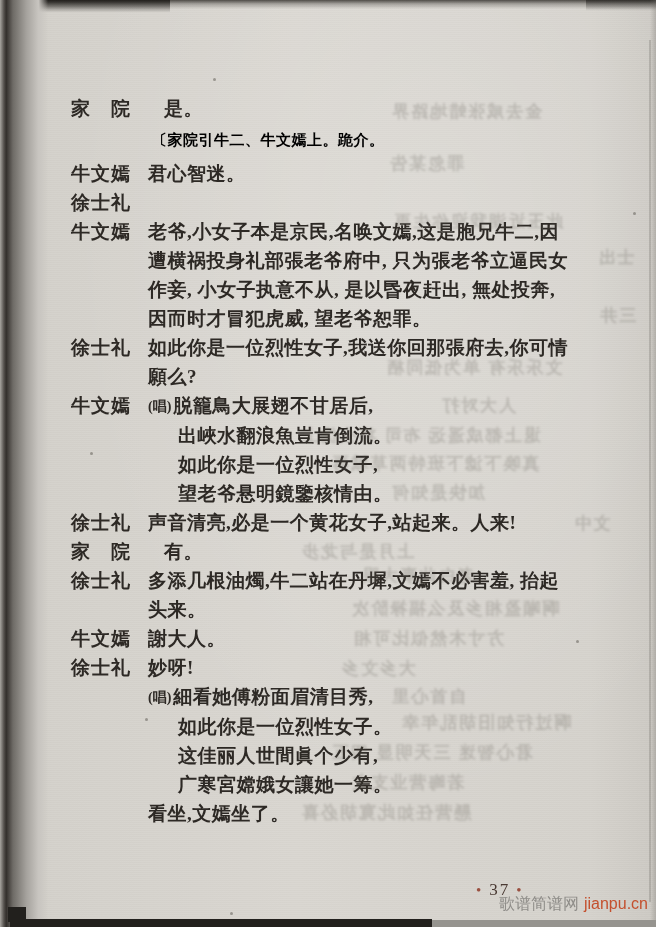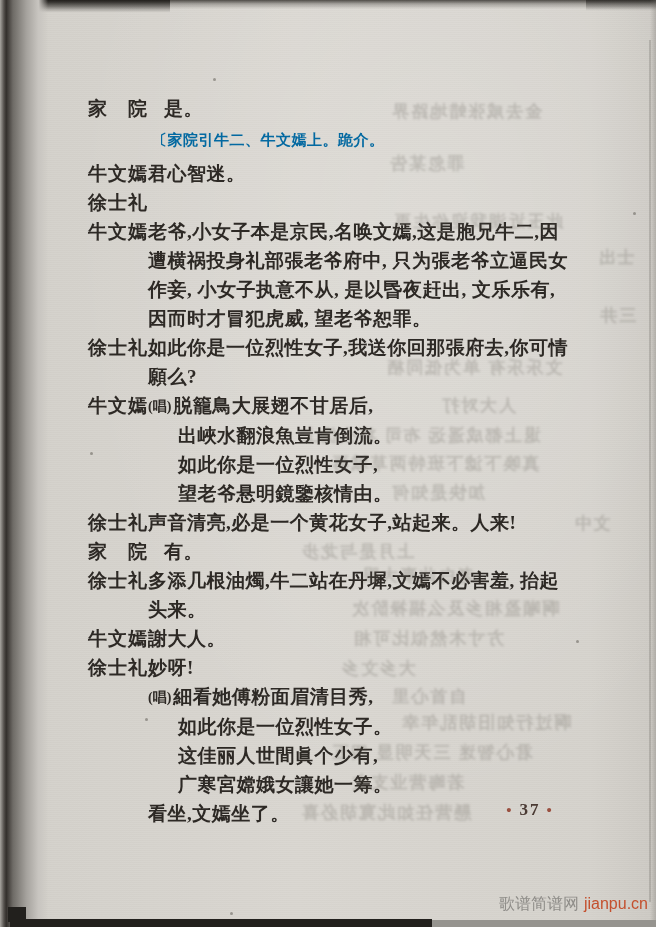--- a/index.html
+++ b/index.html
@@ -14,32 +14,32 @@
   }
   .page{position:absolute;inset:0;}
   
   .script-body{
     position:absolute;left:66px;top:94px;width:540px;
     color:#2d2925;font-weight:bold;font-size:19px;line-height:29px;
     letter-spacing:0.5px;
   }
   .row{position:relative;padding-left:82px;min-height:29px;}
   .row .speaker{
-    position:absolute;left:12px;top:0;width:70px;
-    letter-spacing:1px;white-space:nowrap;text-align:right;
+    position:absolute;left:5px;top:0;width:70px;
+    letter-spacing:1px;white-space:nowrap;
   }
   .row.indent-1 .content{padding-left:16px;}
-  .row.stage{padding-left:86px;font-size:15px;line-height:26px;margin:4px 0 3px 0;color:#0369a1;}
+  .row.stage{padding-left:86px;font-size:15px;line-height:26px;margin:4px 0 3px 0;color:#000000;}
   .line{white-space:nowrap;}
   .aria .tag{font-size:14px;letter-spacing:0;vertical-align:1px;margin-right:2px;}
   .aria .lyric-cont{padding-left:30px;}
   
   .page-number{
-    position:absolute;left:470px;top:800px;width:120px;text-align:center;
-    font-size:17px;font-weight:bold;color:#4a3a33;letter-spacing:2px;
+    position:absolute;left:470px;top:880px;width:120px;
+    font-size:17px;font-weight:normal;color:#4a3a33;letter-spacing:2px;
   }
   .page-number .dot{color:#9a5040;font-size:15px;margin:0 6px;}
   
   .watermark{
     position:absolute;right:8px;top:894px;
     font-family:"Liberation Sans","DejaVu Sans",sans-serif;
     font-size:16px;white-space:nowrap;
   }
   .watermark .wm-name{color:#8f8d89;}
   .watermark .wm-url{color:#c4502e;margin-left:5px;}
@@ -92,21 +92,21 @@
         </div>
       </div>
       <div class="row dialogue">
         <span class="speaker">徐士礼</span>
       </div>
       <div class="row dialogue">
         <span class="speaker">牛文嫣</span>
         <div class="content">
           <div class="line"><span>老爷,小女子本是京民,名唤文嫣,这是胞兄牛二,因</span></div>
           <div class="line"><span>遭横祸投身礼部張老爷府中, 只为張老爷立逼民女</span></div>
-          <div class="line"><span>作妾, 小女子执意不从, 是以昬夜赶出, 文乐乐有,</span></div>
+          <div class="line"><span>作妾, 小女子执意不从, 是以昬夜赶出, 無处投奔,</span></div>
           <div class="line"><span>因而时才冒犯虎威, 望老爷恕罪。</span></div>
         </div>
       </div>
       <div class="row dialogue">
         <span class="speaker">徐士礼</span>
         <div class="content">
           <div class="line"><span>如此你是一位烈性女子,我送你回那張府去,你可情</span></div>
           <div class="line"><span>願么?</span></div>
         </div>
       </div>

